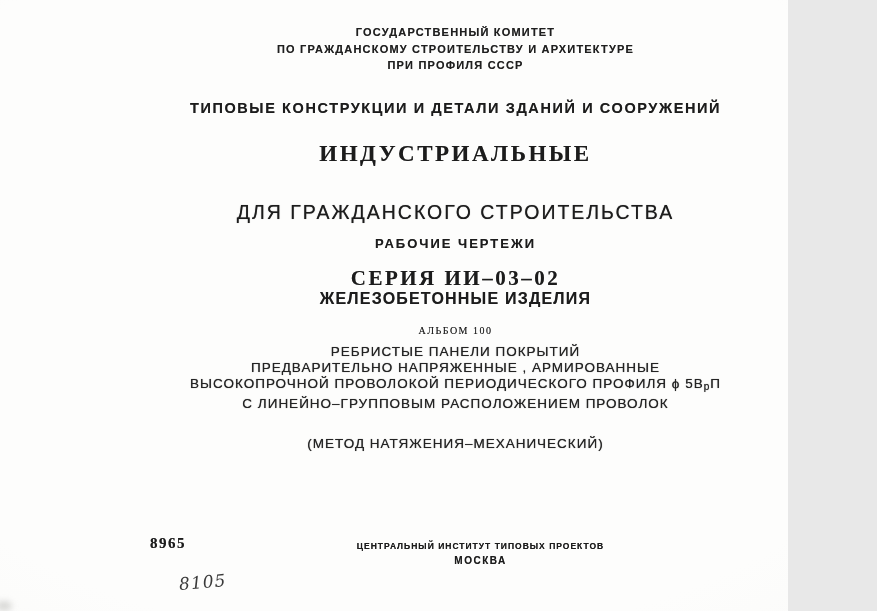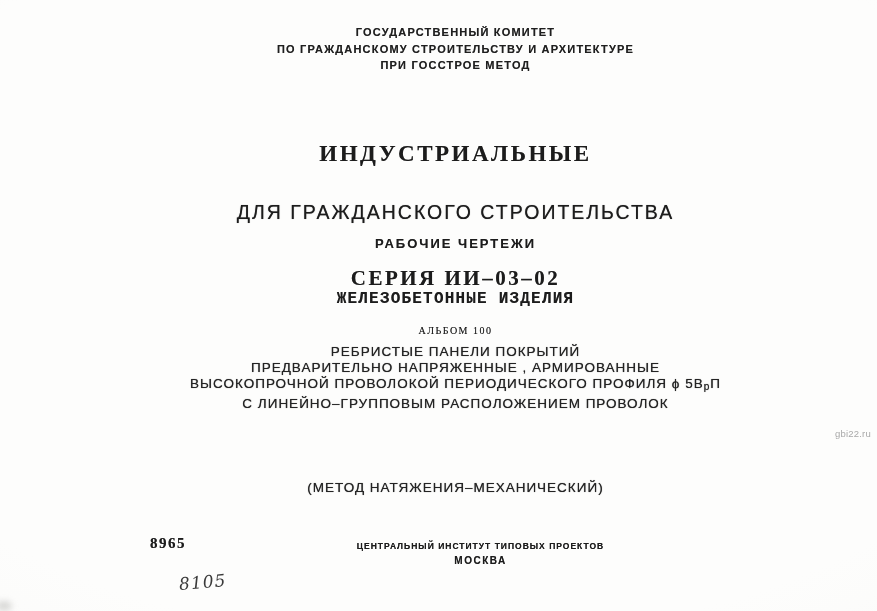--- a/index.html
+++ b/index.html
@@ -3,21 +3,21 @@
 <meta charset="utf-8">
 <style>
   html, body { margin: 0; padding: 0; }
   body {
     width: 877px; height: 611px;
     background: #e8e8e8;
     font-family: "Liberation Sans", sans-serif;
   }
   .page {
     position: relative;
-    width: 877px; height: 611px;
+    width: 788px; height: 611px;
     overflow: hidden;
     background:
       radial-gradient(ellipse 120% 100% at 50% 45%, #fdfdfc 60%, #f7f7f5 100%);
     color: #1c1c1c;
   }
   
   .cline {
     position: absolute;
     left: 35px;
     width: 841px;
@@ -58,21 +58,21 @@
     text-shadow: 0 0 0.5px rgba(20,20,20,0.5);
   }
   .series1 {
     font-family: "Liberation Serif", serif;
     font-size: 21px;
     font-weight: 700;
     letter-spacing: 2.5px;
     text-shadow: 0 0 0.5px rgba(20,20,20,0.5);
   }
   .series2 {
-    font-family: Liberation Mono, monospace;
+    font-family: Liberation Sans, sans-serif;
     font-size: 16px;
     font-weight: 700;
     letter-spacing: 1.2px;
     text-shadow: 0 0 0.5px rgba(20,20,20,0.5);
   }
   .albumtitle {
     font-family: "Liberation Serif", serif;
     font-size: 10px;
     font-weight: 400;
     letter-spacing: 1.5px;
@@ -88,21 +88,20 @@
   .albumline .sub {
     font-size: 10px;
     vertical-align: -2px;
   }
   .method {
     font-size: 13.5px;
     font-weight: 400;
     letter-spacing: 1px;
     color: #232323;
     text-shadow: 0 0 0.8px rgba(35,35,35,0.8);
-    margin-top: 44px;
   }
   .ordernum {
     position: absolute;
     left: 150px; top: 519px;
     font-family: "Liberation Serif", serif;
     font-size: 15px;
     font-weight: 700;
     letter-spacing: 1.5px;
     text-shadow: 0 0 0.5px rgba(20,20,20,0.6);
     margin-top: 16px;
@@ -154,22 +153,23 @@
     opacity: 0.7;
   }
 </style>
 </head>
 <body>
 
 <div class="page">
 
   <div class="cline org" style="top:26px">ГОСУДАРСТВЕННЫЙ КОМИТЕТ</div>
   <div class="cline org" style="top:43px">ПО ГРАЖДАНСКОМУ СТРОИТЕЛЬСТВУ И АРХИТЕКТУРЕ</div>
-  <div class="cline org" style="top:59px">ПРИ ГОССТРОЕ МЕТОД</div>
+  <div class="cline org" style="top:59px">ПРИ ПРОФИЛЯ СССР</div>
 
+  <div class="cline doctype" style="top:100px">ТИПОВЫЕ КОНСТРУКЦИИ И ДЕТАЛИ ЗДАНИЙ И СООРУЖЕНИЙ</div>
 
   <div class="cline maintitle" style="top:141px">ИНДУСТРИАЛЬНЫЕ</div>
   <div class="cline subtitle3" style="top:189px">ДЛЯ ГРАЖДАНСКОГО СТРОИТЕЛЬСТВА</div>
 
   <div class="cline workdraw" style="top:236px">РАБОЧИЕ ЧЕРТЕЖИ</div>
 
   <div class="cline series1" style="top:266px">СЕРИЯ ИИ–03–02</div>
   <div class="cline series2" style="top:290px">ЖЕЛЕЗОБЕТОННЫЕ ИЗДЕЛИЯ</div>
 
   <div class="cline albumtitle" style="top:325px">АЛЬБОМ 100</div>

